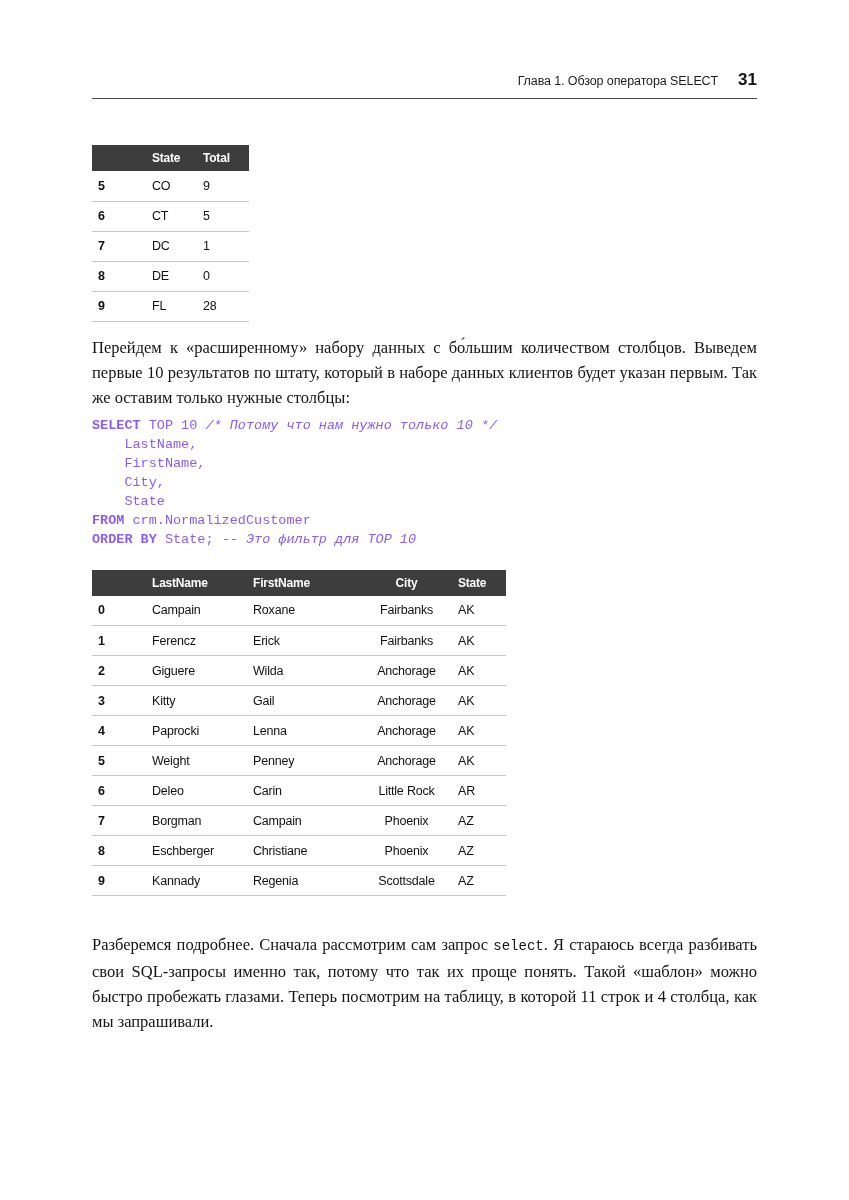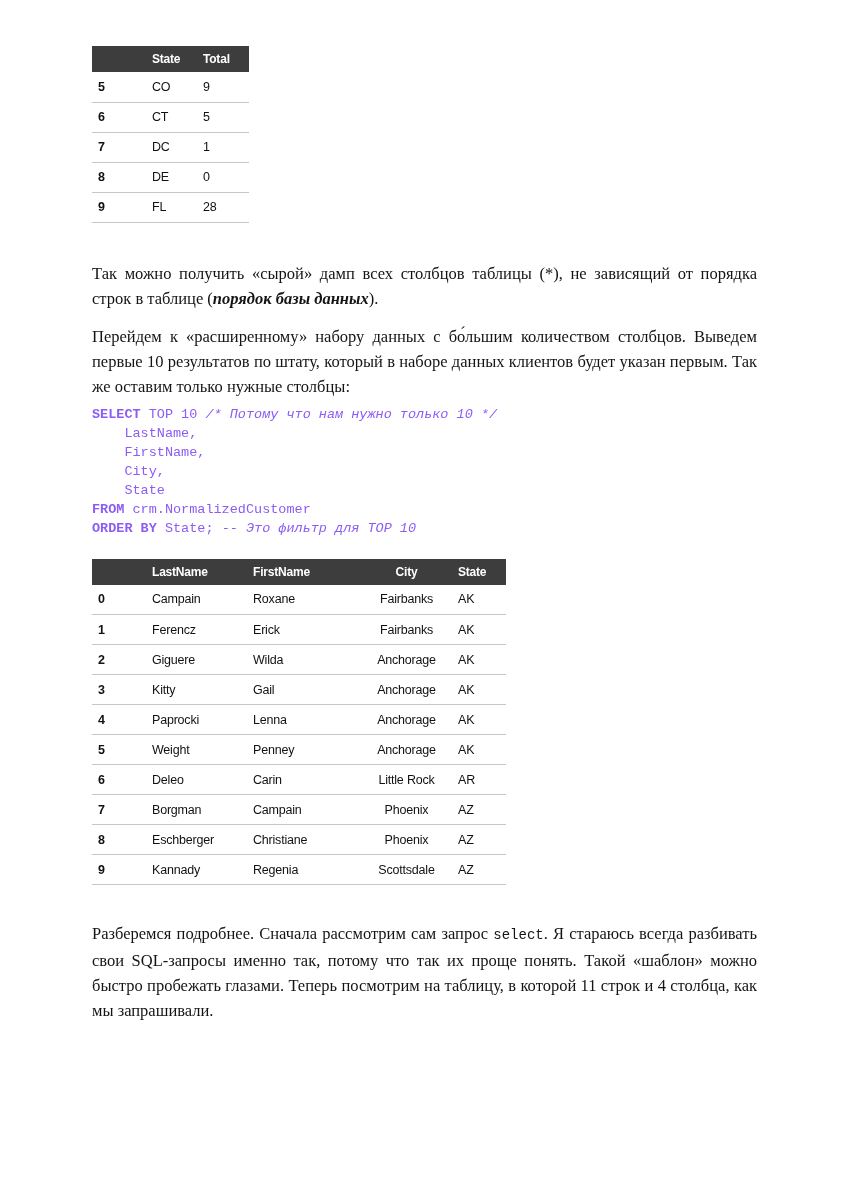--- a/index.html
+++ b/index.html
@@ -108,20 +108,24 @@
     color: #8b5cf6;
   }
   .code .seg-kw { font-weight: bold; }
   .code .seg-cm { font-style: italic; }
 </style>
 </head>
 <body>
 
 <div class="page">
 
+  <header class="page-header">
+    <span class="chapter">Глава 1. Обзор оператора SELECT</span>
+    <span class="pagenum">31</span>
+  </header>
 
   <table class="tbl tbl-small">
       <thead>
         <tr>
           <th></th>
           <th>State</th>
           <th>Total</th>
         </tr>
       </thead>
       <tbody>
@@ -146,21 +150,20 @@
           <td>0</td>
         </tr>
         <tr>
           <th>9</th>
           <td>FL</td>
           <td>28</td>
         </tr>
       </tbody>
     </table>
 
-  <p class="body-text para1"><span class="seg-n">Так можно получить «сырой» дамп всех столбцов таблицы (*), не зависящий от порядка строк в таблице (</span><span class="seg-bi">порядок базы данных</span><span class="seg-n">).</span></p>
 
   <p class="body-text para2"><span class="seg-n">Перейдем к «расширенному» набору данных с бо́льшим количеством столбцов. Выведем первые 10 результатов по штату, который в наборе данных клиентов будет указан первым. Так же оставим только нужные столбцы:</span></p>
 
   <pre class="code"><div class="code-line"><span class="seg-kw">SELECT</span><span class="seg-n"> TOP 10 </span><span class="seg-cm">/* Потому что нам нужно только 10 */</span></div><div class="code-line"><span class="seg-n">    LastName,</span></div><div class="code-line"><span class="seg-n">    FirstName,</span></div><div class="code-line"><span class="seg-n">    City,</span></div><div class="code-line"><span class="seg-n">    State</span></div><div class="code-line"><span class="seg-kw">FROM</span><span class="seg-n"> crm.NormalizedCustomer</span></div><div class="code-line"><span class="seg-kw">ORDER BY</span><span class="seg-n"> State; </span><span class="seg-cm">-- Это фильтр для TOP 10</span></div></pre>
 
   <table class="tbl tbl-big">
       <thead>
         <tr>
           <th></th>
           <th>LastName</th>

